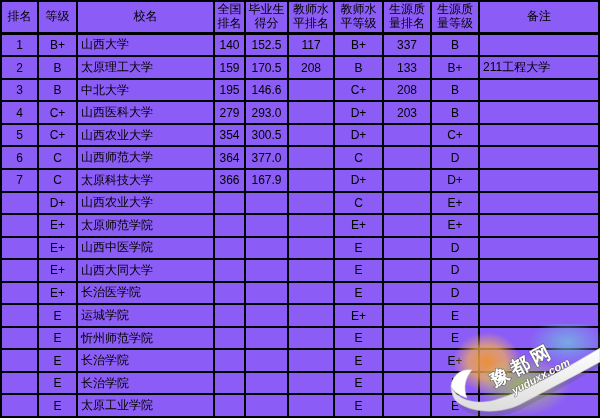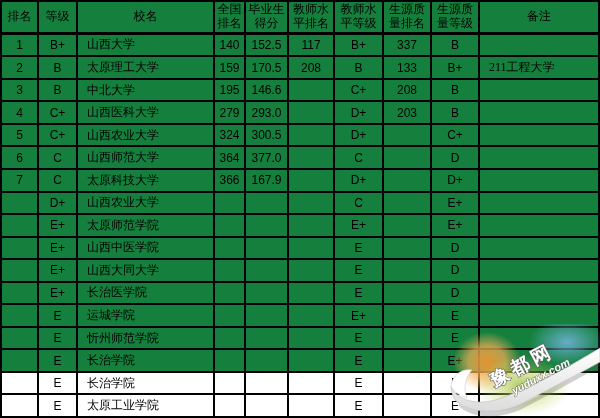--- a/index.html
+++ b/index.html
@@ -3,24 +3,24 @@
 <meta charset="utf-8">
 <style>
   html, body {
     margin: 0; padding: 0;
     width: 600px; height: 418px;
     background: #ffffff;
     overflow: hidden;
   }
   .page {
     position: relative;
-    width: 600px; height: 372px;
+    width: 600px; height: 418px;
     font-family: "Liberation Sans", "DejaVu Sans", sans-serif;
     color: #000;
-    background: #15803d;
+    background: #8b5cf6;
   }
   table.rank-table {
     border-collapse: collapse;
     table-layout: fixed;
     width: 600px; height: 418px;
   }
   .rank-table th, .rank-table td {
     border: 2px solid #000;
     font-size: 12px;
     padding: 0 2px;
@@ -35,22 +35,21 @@
     line-height: 1.15;
     padding: 1px;
     border-bottom-width: 3px;
   }
   .rank-table td {
     text-align: center;
     white-space: nowrap;
   }
   .rank-table td.l {
     text-align: left;
-    padding-left: 9px;
-    font-family: Liberation Serif, serif;
+    padding-left: 3px;
   }
   .watermark {
     position: absolute;
     left: 443px; top: 324px;
     width: 157px; height: 94px;
     pointer-events: none;
   }
   .wm-text { font-family: "Liberation Sans", "DejaVu Sans", sans-serif; }
 </style>
 </head>
@@ -137,21 +136,21 @@
       <td></td>
       <td>D+</td>
       <td>203</td>
       <td>B</td>
       <td class="l"></td>
     </tr>
         <tr>
       <td>5</td>
       <td>C+</td>
       <td class="l">山西农业大学</td>
-      <td>324</td>
+      <td>354</td>
       <td>300.5</td>
       <td></td>
       <td>D+</td>
       <td></td>
       <td>C+</td>
       <td class="l"></td>
     </tr>
         <tr>
       <td>6</td>
       <td>C</td>

